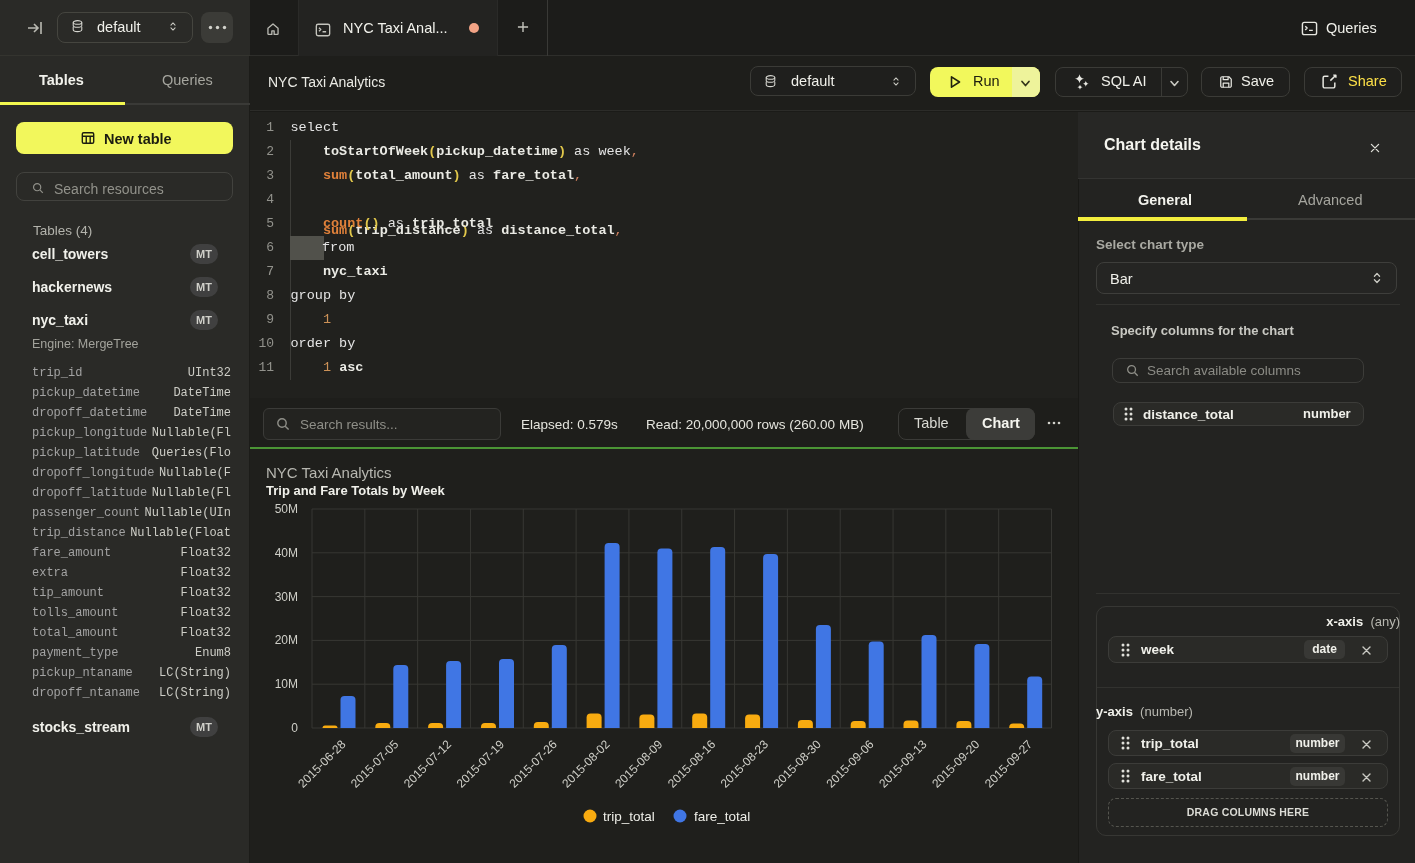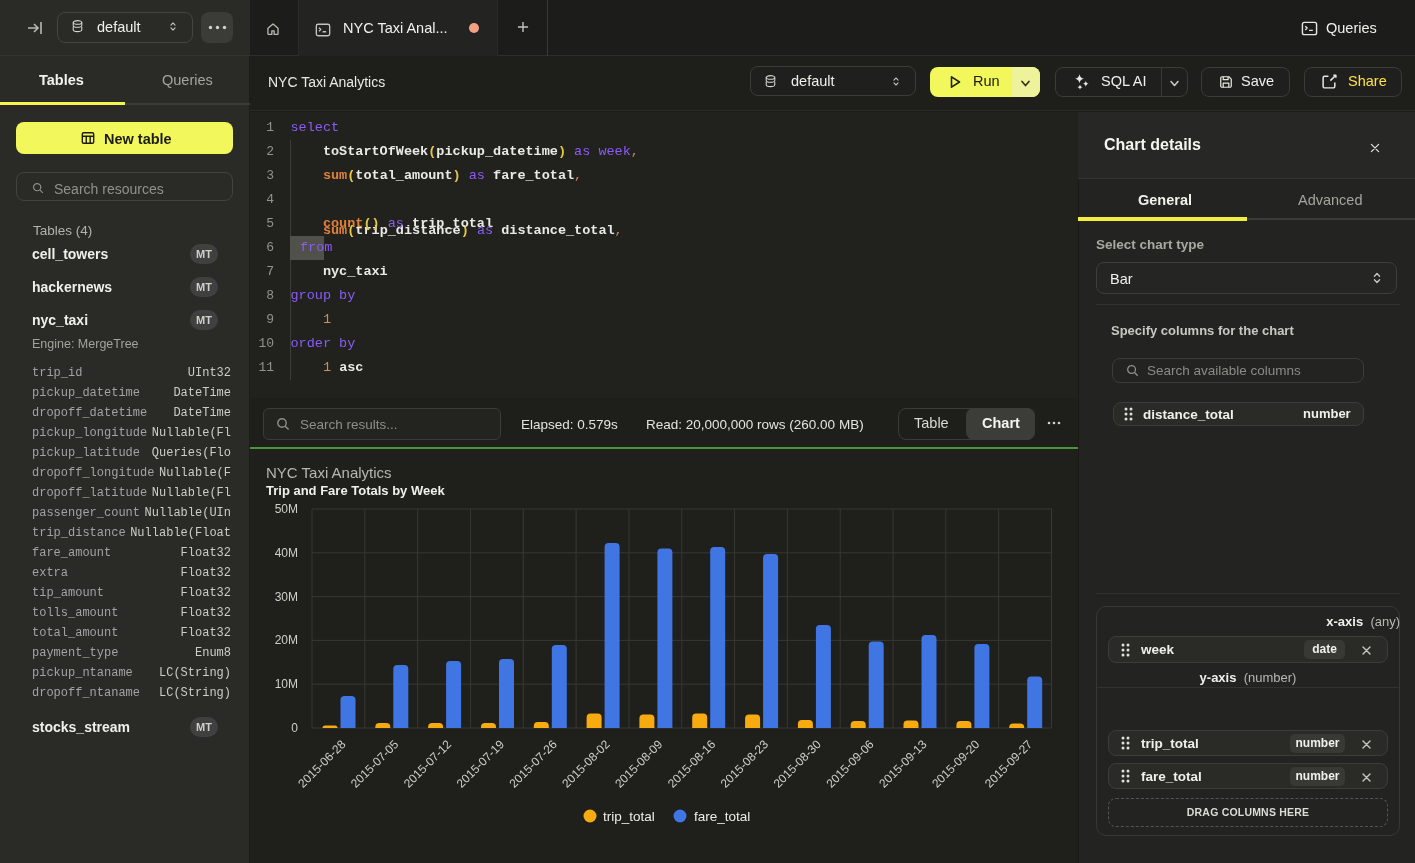--- a/index.html
+++ b/index.html
@@ -22,21 +22,21 @@
 .mt { position:absolute; right:31px; width:28px; height:20px; background:#404040; border-radius:10px; color:#cfcfc9; font-size:11px; font-weight:bold; text-align:center; line-height:20px; }
 .cname { position:absolute; left:32px; height:20px; font-family:"Liberation Mono",monospace; font-size:12px; color:#a3a3a3; line-height:20px; white-space:pre; }
 .ctype { position:absolute; right:18px; height:20px; font-family:"Liberation Mono",monospace; font-size:12px; color:#cdcdc6; line-height:20px; white-space:pre; }
 
 #toolbar { left:250px; top:56px; width:1165px; height:55px; background:#1e1e1b; border-bottom:1px solid #2c2c29; }
 .tbtn { position:absolute; top:11px; height:30px; border:1px solid #3b3b37; border-radius:8px; background:#1f1f1d; color:#ececde; font-size:14px; }
 
 #editor { left:250px; top:112px; width:828px; height:286px; background:#21211e; font-family:"Liberation Mono",monospace; font-size:13.5px; }
 .cl { position:absolute; height:24px; line-height:24px; white-space:pre; }
 .ln { position:absolute; width:24px; text-align:right; color:#92928c; height:24px; line-height:24px; font-size:13px; }
-.kw { color:#8b5cf6; }
+.kw { color:#e5e5e5; }
 .fn { color:#e0813a; font-weight:bold; }
 .id { color:#eaeae4; font-weight:bold; }
 .pa { color:#e2c84b; font-weight:bold; }
 .nu { color:#cc9157; }
 .cm { color:#d0815f; }
 #indent-guide { left:40px; top:28px; width:1px; height:240px; background:#3c3c38; }
 
 #results { left:250px; top:398px; width:828px; height:49px; background:#1e1e1b; }
 #greenline { left:250px; top:447px; width:828px; height:3px; background:#4b9535; }
 
@@ -215,21 +215,21 @@
       <div class="cl" style="left:40.5px;top:4px;"><span class="kw">select</span></div>
   <div class="ln" style="top:28px;left:0;">2</div>
       <div class="cl" style="left:40.5px;top:28px;">    <span class="id">toStartOfWeek</span><span class="pa">(</span><span class="id">pickup_datetime</span><span class="pa">)</span> <span class="kw">as</span> <span class="kw">week</span><span class="cm">,</span></div>
   <div class="ln" style="top:52px;left:0;">3</div>
       <div class="cl" style="left:40.5px;top:52px;">    <span class="fn">sum</span><span class="pa">(</span><span class="id">total_amount</span><span class="pa">)</span> <span class="kw">as</span> <span class="id">fare_total</span><span class="cm">,</span></div>
   <div class="ln" style="top:76px;left:0;">4</div>
       <div class="cl" style="left:40.5px;top:67px;margin-top:40px;">    <span class="fn">sum</span><span class="pa">(</span><span class="id">trip_distance</span><span class="pa">)</span> <span class="kw">as</span> <span class="id">distance_total</span><span class="cm">,</span></div>
   <div class="ln" style="top:100px;left:0;">5</div>
       <div class="cl" style="left:40.5px;top:100px;">    <span class="fn">count</span><span class="pa">()</span> <span class="kw">as</span> <span class="id">trip_total</span></div>
   <div class="ln" style="top:124px;left:0;">6</div>
-      <div class="cl" style="left:35px;top:124px;padding-left:15px;"><span class="kw">from</span></div>
+      <div class="cl" style="left:57px;top:124px;padding-left:15px;"><span class="kw">from</span></div>
   <div class="ln" style="top:148px;left:0;">7</div>
       <div class="cl" style="left:40.5px;top:148px;">    <span class="id">nyc_taxi</span></div>
   <div class="ln" style="top:172px;left:0;">8</div>
       <div class="cl" style="left:40.5px;top:172px;"><span class="kw">group by</span></div>
   <div class="ln" style="top:196px;left:0;">9</div>
       <div class="cl" style="left:40.5px;top:196px;">    <span class="nu">1</span></div>
   <div class="ln" style="top:220px;left:0;">10</div>
       <div class="cl" style="left:40.5px;top:220px;"><span class="kw">order by</span></div>
   <div class="ln" style="top:244px;left:0;">11</div>
       <div class="cl" style="left:40.5px;top:244px;">    <span class="nu">1</span> <span class="id">asc</span></div>
@@ -385,21 +385,21 @@
       <circle cx="7" cy="7" r="1.5"></circle>
       <circle cx="2" cy="12" r="1.5"></circle>
       <circle cx="7" cy="12" r="1.5"></circle>
     </svg>
 <div class="abs" style="left:1141px;top:642px;color:#f0f0ea;font-size:13.5px;font-weight:bold;">week</div>
 <div class="pill" style="left:1304px;top:640px;width:41px;height:19px;line-height:19px;">date</div>
 <svg class="abs ico" style="left:1361px;top:645px" width="11" height="11" viewBox="0 0 11 11" fill="none" stroke="#c9c9c2" stroke-width="1.4" stroke-linecap="round">
       <path d="M2 2l7 7M9 2l-7 7"></path>
     </svg>
 <div class="abs" style="left:1097px;top:687px;width:302px;height:1px;background:#32322f;"></div>
-<div class="abs" style="left:1096px;top:668px;width:304px;text-align:center;"><span style="color:#f0f0ea;font-size:13px;font-weight:bold;">y-axis</span><span style="color:#b8b8b1;font-size:13px;">&nbsp; (number)</span></div>
+<div class="abs" style="left:1096px;top:702px;width:304px;text-align:left;"><span style="color:#f0f0ea;font-size:13px;font-weight:bold;">y-axis</span><span style="color:#b8b8b1;font-size:13px;">&nbsp; (number)</span></div>
 
 <div class="abs prow" style="left:1108px;top:730px;width:280px;height:26px;"></div>
 <svg class="abs dragdots" style="left:1121px;top:736px" viewBox="0 0 9 14" fill="#e0e0da">
       <circle cx="2" cy="2" r="1.5"></circle>
       <circle cx="7" cy="2" r="1.5"></circle>
       <circle cx="2" cy="7" r="1.5"></circle>
       <circle cx="7" cy="7" r="1.5"></circle>
       <circle cx="2" cy="12" r="1.5"></circle>
       <circle cx="7" cy="12" r="1.5"></circle>
     </svg>

